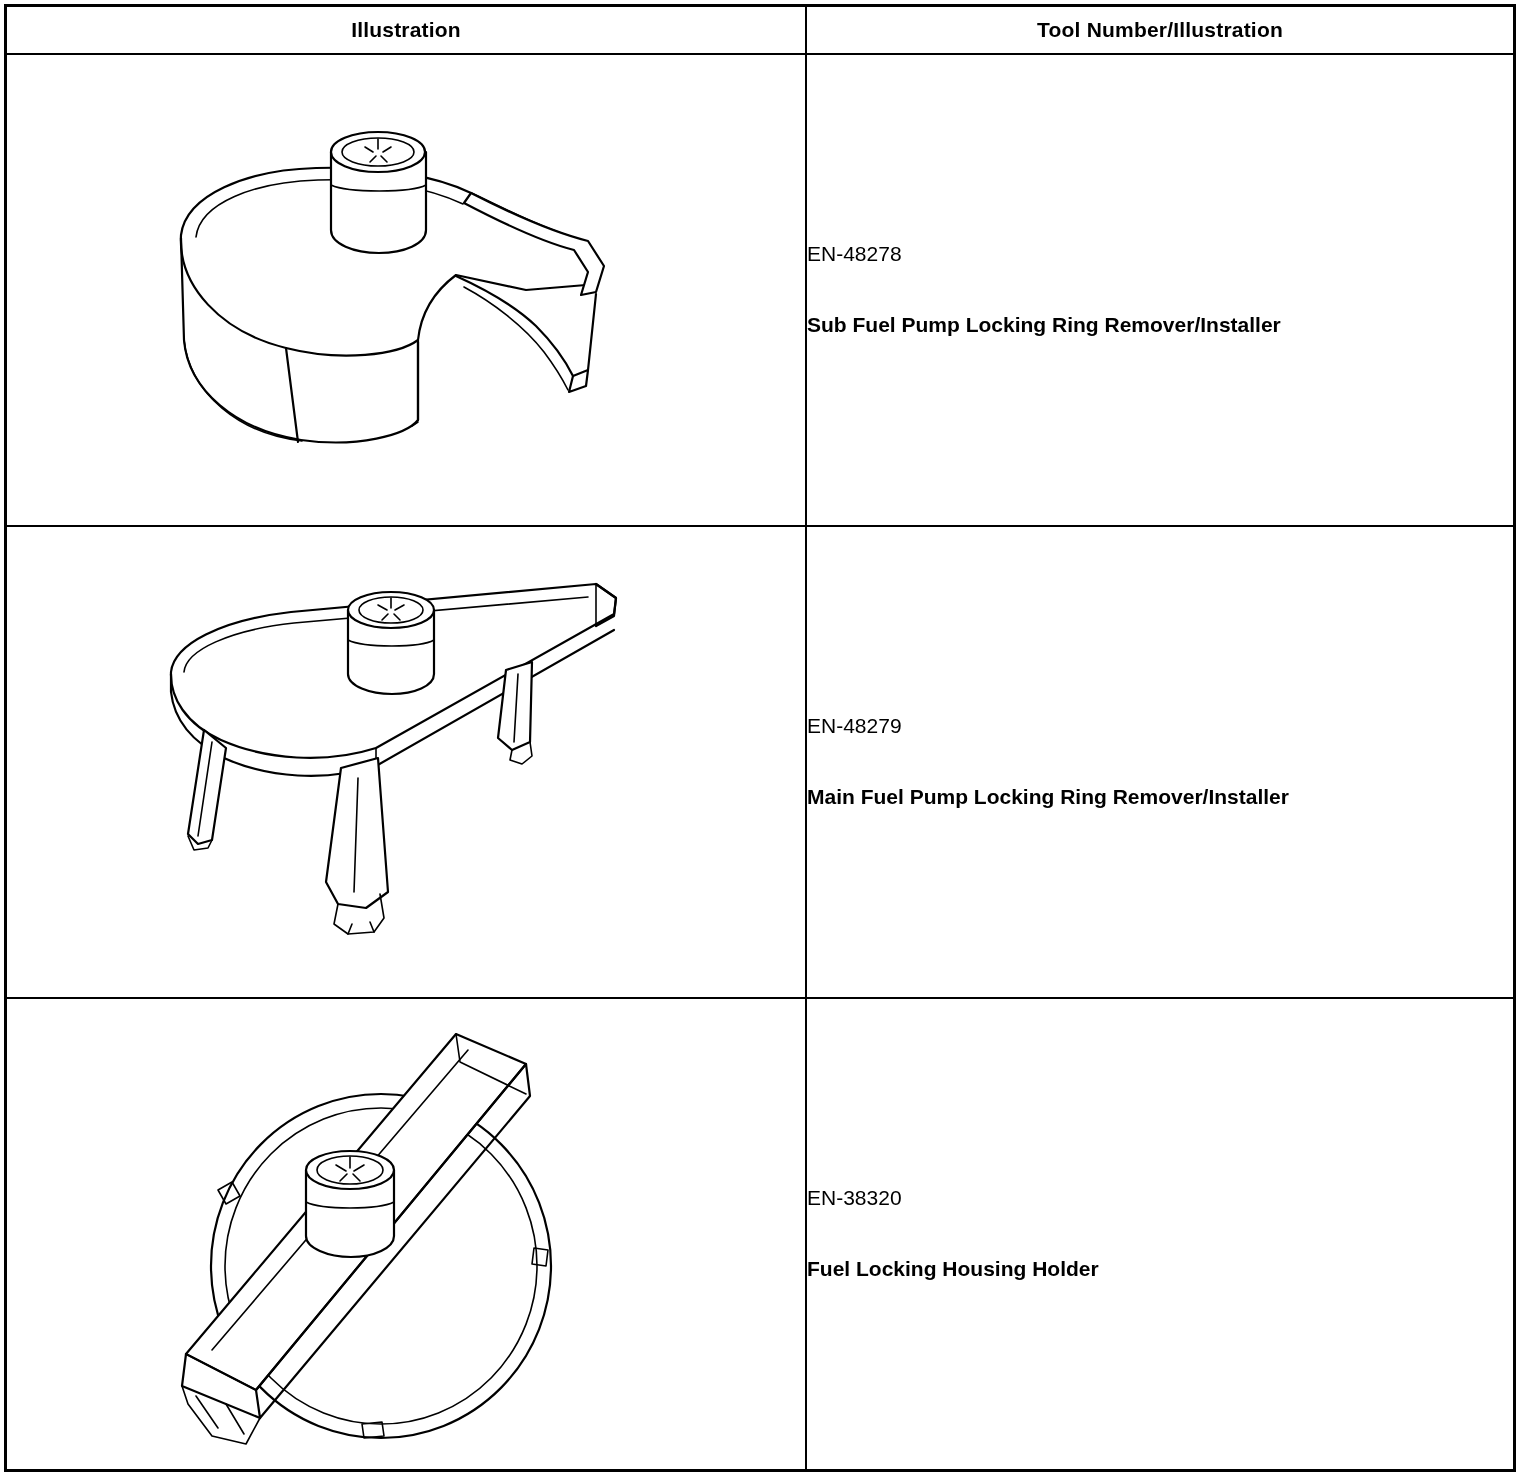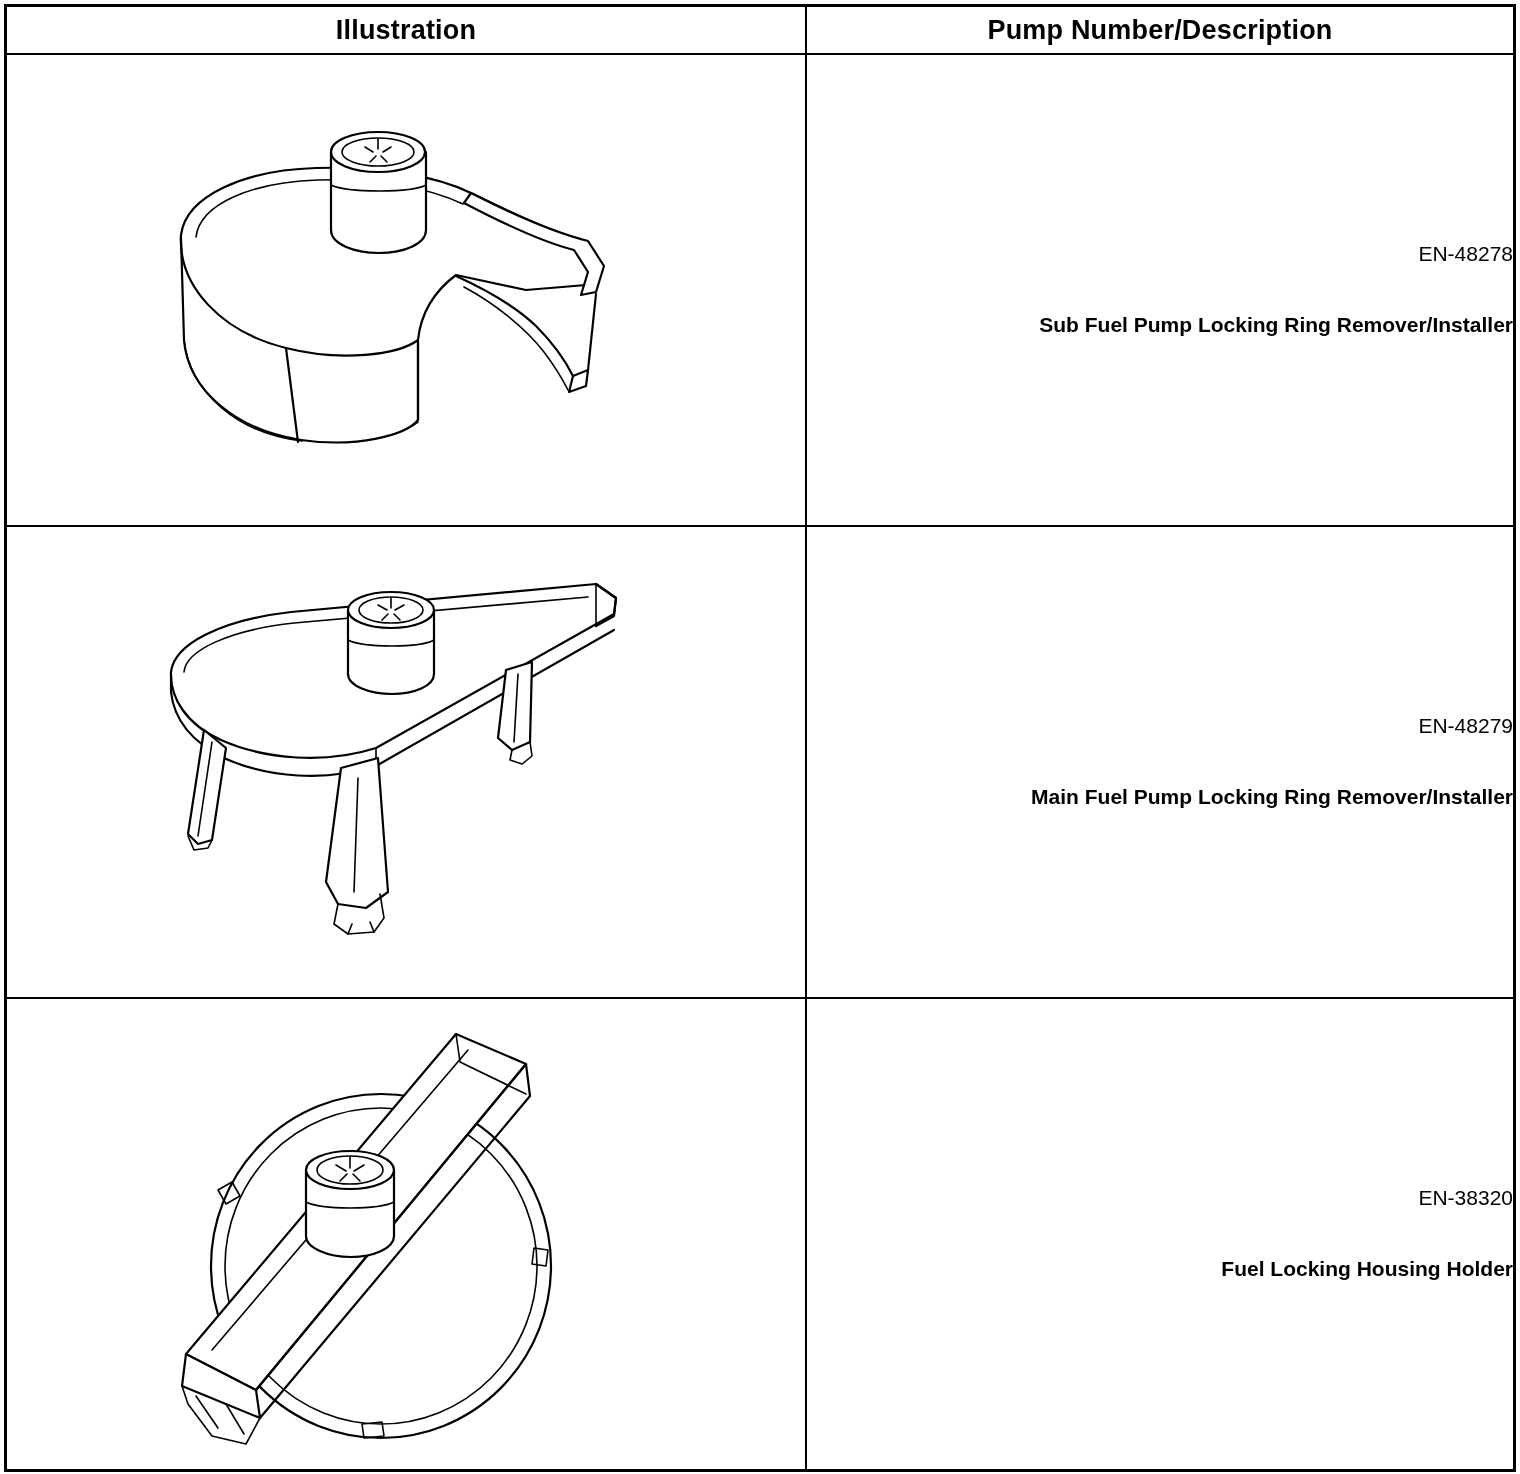--- a/index.html
+++ b/index.html
@@ -28,35 +28,35 @@
     table-layout: fixed;
     border: 3px solid #000;
   }
   table.tools-table td, table.tools-table th {
     border: 2px solid #000;
     padding: 0;
     vertical-align: middle;
   }
   th.col-illustration, th.col-desc {
     height: 46px;
-    font-size: 27px;
+    font-size: 21px;
     font-weight: bold;
     text-align: center;
     letter-spacing: 0.2px;
   }
   .col-illustration { width: 800px; }
   .col-desc { width: 708px; }
 
   td.illus-cell {
     text-align: center;
     vertical-align: middle;
     height: 470px;
   }
   td.desc-cell {
-    text-align: right;
+    text-align: left;
     vertical-align: middle;
     padding: 0 30px;
     margin-left: 28px;
   }
   .tool-number {
     font-size: 21px;
     line-height: 1.2;
     margin-bottom: 46px;
     white-space: nowrap;
   }
@@ -97,21 +97,21 @@
 
 <div class="page">
   <table class="tools-table">
     <colgroup>
       <col class="col-illustration">
       <col class="col-desc">
     </colgroup>
     <thead>
       <tr>
         <th class="col-illustration">Illustration</th>
-        <th class="col-desc">Pump Number/Description</th>
+        <th class="col-desc">Tool Number/Illustration</th>
       </tr>
     </thead>
     <tbody>
 
       <tr>
         <td class="illus-cell">
           <svg class="illus-svg" width="560" height="400" viewBox="0 0 560 400">
 
             <path class="fillwhite" d="M55 145 C60 105, 120 80, 190 78 C255 76, 310 86, 345 103 C380 120, 420 140, 455 150 L470 170 L460 195 L400 200 L330 185 C310 200, 295 222, 292 250 C272 265, 215 272, 160 258 C95 242, 52 196, 55 145 Z"></path>
 

